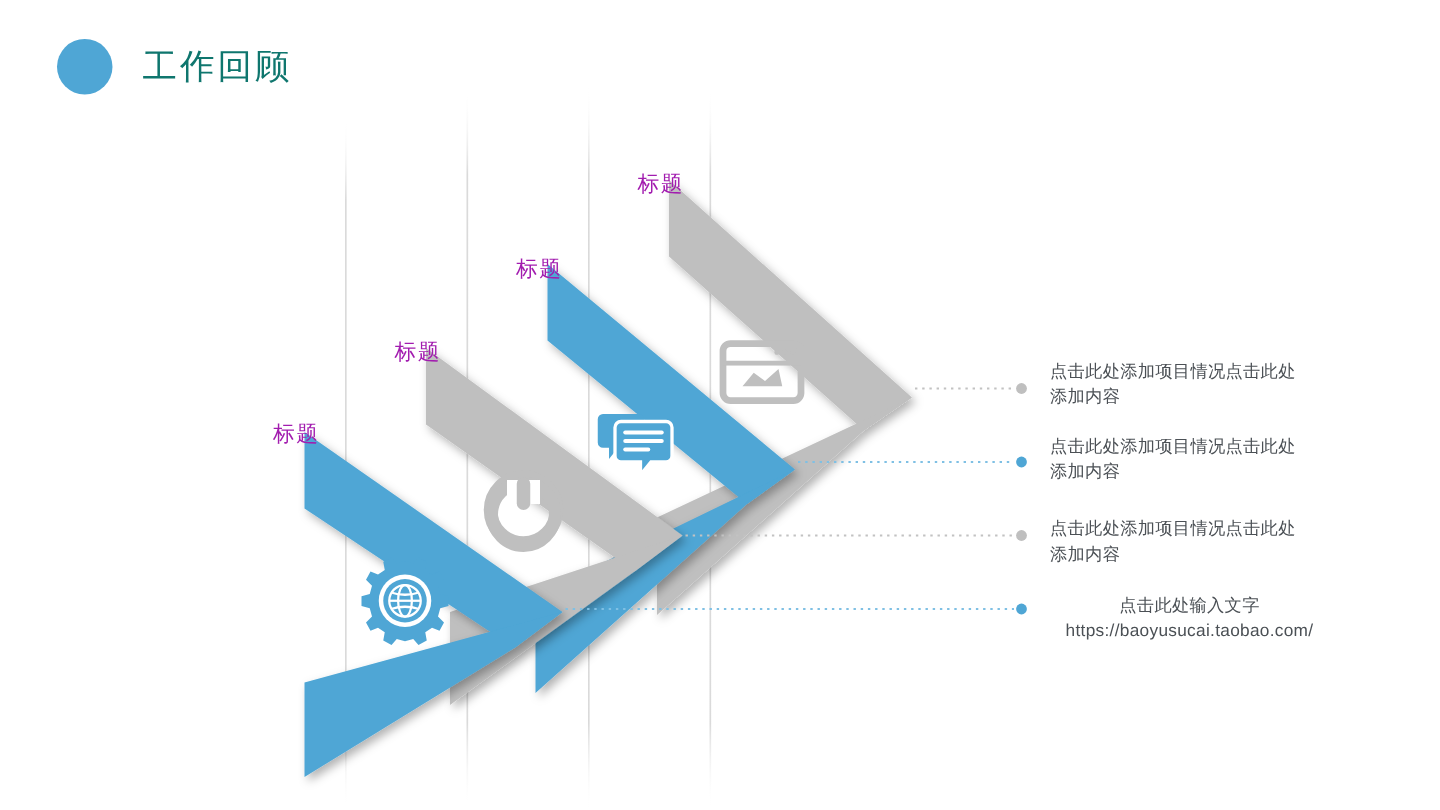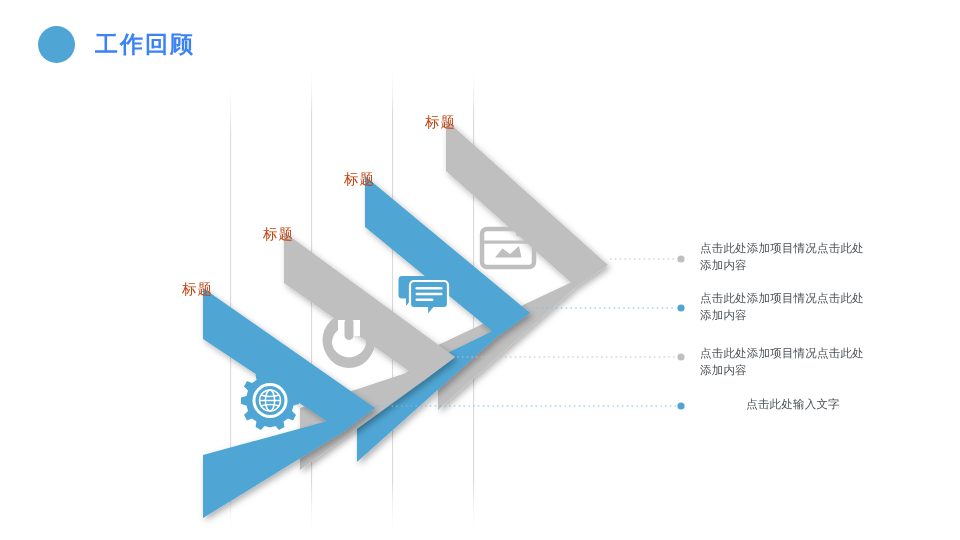--- a/index.html
+++ b/index.html
@@ -31,44 +31,44 @@
   .header-dot {
     width: 37px;
     height: 37px;
     border-radius: 50%;
     background: #4FA6D5;
     flex: 0 0 auto;
   }
   .header-title {
     margin-left: 20px;
     font-size: 23px;
-    color: #3b82f6;
+    color: #0f766e;
     letter-spacing: 2px;
-    font-weight: 700;
+    font-weight: 400;
     line-height: 1;
     white-space: nowrap;
   }
 
   
   .stage {
     position: absolute;
     left: 0;
     top: 0;
     width: 960px;
     height: 540px;
   }
   .stage svg {
     display: block;
   }
 
   
   .chev-label {
     position: absolute;
     font-size: 14.5px;
-    color: #c2410c;
+    color: #a21caf;
     white-space: nowrap;
     letter-spacing: 1px;
   }
 
   
   .notes {
     position: absolute;
     left: 700px;
     top: 0;
     width: 250px;
@@ -230,17 +230,18 @@
       <span class="line">添加内容</span>
     </div>
 
     <div class="note" style="top:345px;">
       <span class="line">点击此处添加项目情况点击此处</span>
       <span class="line">添加内容</span>
     </div>
 
     <div class="note" style="top:396px;text-align:center;">
       <span class="line">点击此处输入文字</span>
+      <span class="line url">https://baoyusucai.taobao.com/</span>
     </div>
 
   </div>
 
 </div>
 
 </body></html>

